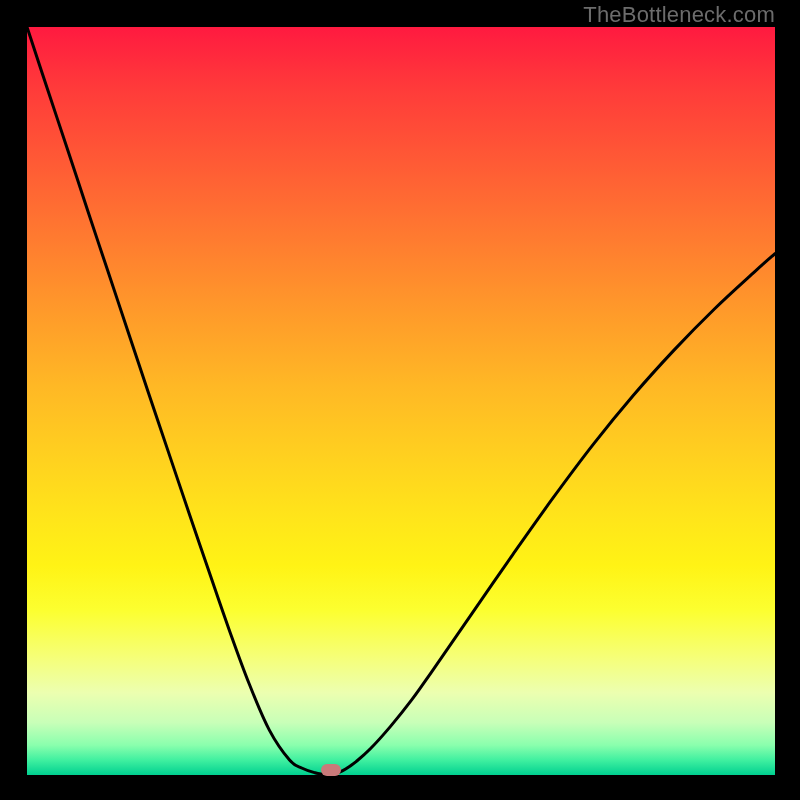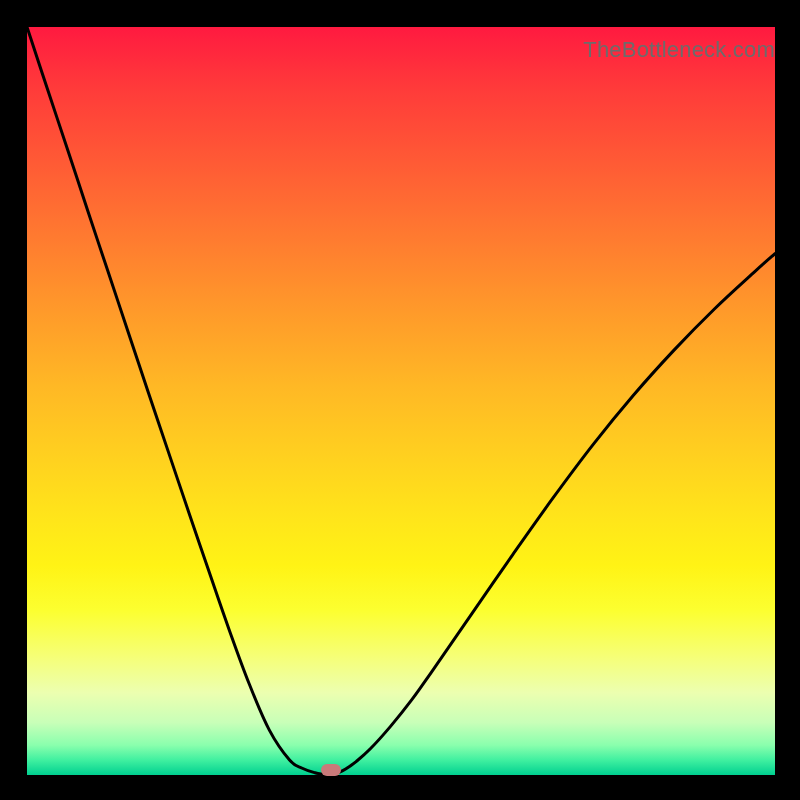--- a/index.html
+++ b/index.html
@@ -62,14 +62,14 @@
 <div class="frame">
 
   <div class="plot-area" id="plot" style="left: 27px; top: 27px; width: 748px; height: 748px;"></div>
 
   <svg class="curve" id="curveSvg" xmlns="http://www.w3.org/2000/svg" width="748" height="748" viewBox="0 0 748 748" style="left: 27px; top: 27px;">
     <path id="curvePath" fill="none" stroke="#000" stroke-width="3" stroke-linejoin="round" stroke-linecap="round" d="M 0 0 C 3.7026000000000003 11.244933333333336, 12.7908 38.98326666666668, 20.196 61.33600000000001 C 27.601200000000002 83.68873333333335, 32.9868 99.57126666666665, 40.392 121.92399999999998 C 47.797200000000004 144.2767333333333, 53.1828 160.90726666666666, 60.588 183.26 C 67.9932 205.61273333333332, 73.37880000000001 221.63239999999996, 80.784 243.84799999999996 C 88.1892 266.06359999999995, 93.57480000000001 282.22040000000004, 100.98 304.43600000000004 C 108.3852 326.65160000000003, 113.77080000000001 342.94553333333334, 121.176 365.024 C 128.5812 387.10246666666666, 133.96679999999998 402.92266666666666, 141.37199999999999 424.864 C 148.7772 446.8053333333333, 154.1628 462.8997999999999, 161.568 484.70399999999995 C 168.97320000000002 506.5082, 174.35879999999997 522.2660666666667, 181.76399999999998 543.796 C 189.1692 565.3259333333334, 194.5548 581.4328666666667, 201.96 602.14 C 209.36520000000002 622.8471333333333, 214.75079999999997 638.231, 222.15599999999998 656.744 C 229.56119999999999 675.2570000000001, 234.9468 689.1324, 242.352 703.12 C 249.7572 717.1076, 256.51413333333335 726.0462, 262.548 733.04 C 268.58186666666666 740.0337999999999, 270.6014666666667 738.9367333333333, 275.264 741.268 C 279.92653333333334 743.5992666666667, 284.14026666666666 744.6589333333333, 287.98 745.756 C 291.8197333333334 746.8530666666667, 293.73960000000005 746.8406, 296.208 747.252 C 298.6764 747.6633999999999, 299.6612666666666 748, 301.44399999999996 748 C 303.2267333333333 748, 304.1492666666666 747.6633999999999, 305.93199999999996 747.252 C 307.7147333333333 746.8406, 308.8367333333333 746.7159333333333, 311.168 745.756 C 313.4992666666667 744.7960666666667, 315.35679999999996 744.073, 318.64799999999997 742.016 C 321.93919999999997 739.959, 324.5946 738.2385999999999, 329.12 734.536 C 333.6454 730.8334, 337.02386666666666 728.2652666666667, 343.332 721.82 C 349.6401333333333 715.3747333333334, 355.98566666666665 708.2936666666667, 363.52799999999996 699.38 C 371.0703333333333 690.4663333333333, 376.9296666666667 683.2107333333333, 384.47200000000004 673.2 C 392.01433333333335 663.1892666666668, 393.5602 660.6834666666666, 404.668 644.776 C 415.7758 628.8685333333333, 430.2496 607.8248, 445.06 586.432 C 459.8704 565.0392, 470.6416 549.2065333333333, 485.452 528.088 C 500.2624 506.9694666666666, 511.0335999999999 491.5357333333333, 525.8439999999999 471.24 C 540.6543999999999 450.9442666666667, 551.4256 436.3084, 566.236 417.384 C 581.0464 398.4596, 591.8176 385.2948, 606.6279999999999 368.016 C 621.4383999999999 350.73720000000003, 632.2095999999999 338.90633333333335, 647.02 323.136 C 661.8304 307.3656666666667, 672.6016000000001 296.395, 687.412 281.996 C 702.2224 267.597, 716.6962 254.74386666666672, 727.804 244.59600000000006 C 738.9118 234.4481333333334, 744.2974 229.9352, 748 226.644"></path>
   </svg>
 
   <div class="marker" id="optMarker" style="left: 331px; top: 770px; width: 20px; height: 12px; background: rgb(201, 122, 122); border-radius: 6px;"></div>
 
-  <div class="watermark" id="wm" style="right: 25px; top: 2px; margin-top: 35px;">TheBottleneck.com</div>
+  <div class="watermark" id="wm" style="right: 25px; top: 2px;">TheBottleneck.com</div>
 </div>
 
 </body></html>

